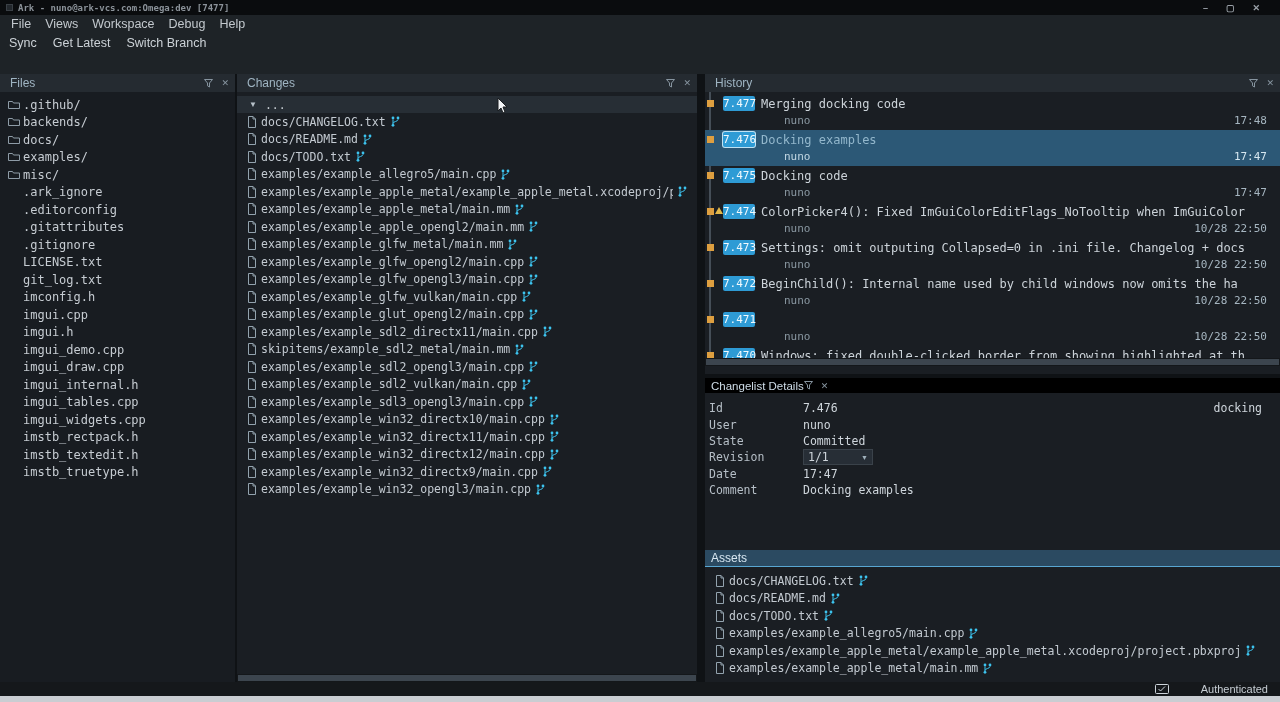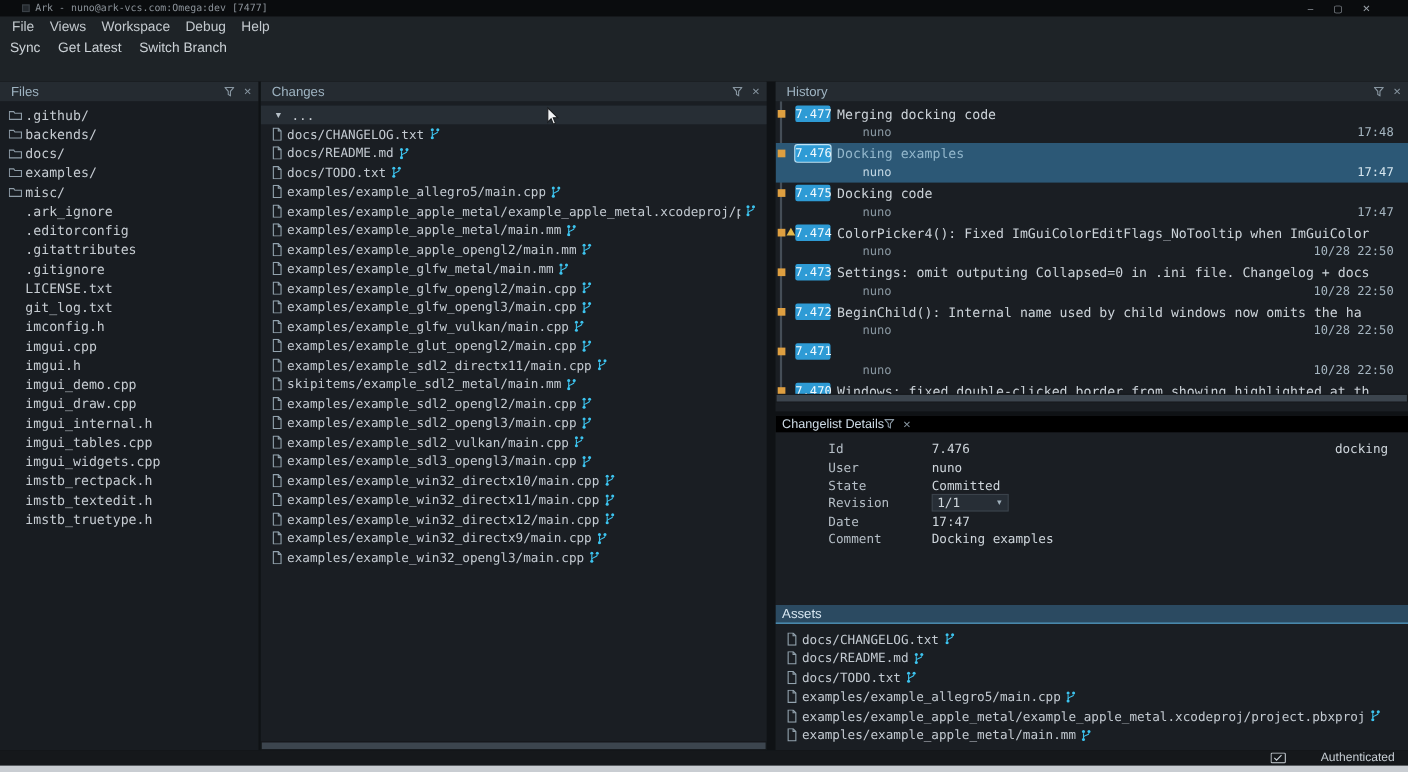--- a/index.html
+++ b/index.html
@@ -3,21 +3,21 @@
 <meta charset="utf-8">
 <style>
   *{margin:0;padding:0;box-sizing:border-box;}
   html,body{width:1280px;height:702px;overflow:hidden;background:#0f1215;
     font-family:"Liberation Sans",sans-serif;-webkit-font-smoothing:antialiased;}
   .mono{font-family:"DejaVu Sans Mono",monospace;}
   #app{position:relative;width:1280px;height:702px;background:#0f1215;}
 
   
   .titlebar{position:absolute;left:0;top:0;width:1280px;height:15px;background:#0a0c0e;
-    display:flex;align-items:center;padding:0 20px;color:#8b9299;font-size:9px;}
+    display:flex;align-items:center;padding:0 6px;color:#8b9299;font-size:9px;font-weight:bold;}
   .app-icon{width:7px;height:7px;background:#23282d;border:1px solid #3a4046;margin-right:5px;flex:none;}
   .win-controls{margin-left:auto;display:flex;gap:18px;padding-right:14px;font-size:9px;color:#9aa1a8;}
   .win-controls span{cursor:default;}
 
   
   .topbar{position:absolute;left:0;top:15px;width:1280px;height:59px;background:#1e2327;}
   .menurow{display:flex;align-items:center;height:17px;padding-left:4px;}
   .menurow .mitem{padding:0 7px;font-size:12.5px;color:#c3c9ce;}
   .toolrow{display:flex;align-items:center;height:21px;padding-left:4px;}
   .toolrow .titem{padding:0 5px;margin-right:6px;font-size:12.5px;color:#ccd2d7;}
@@ -76,21 +76,21 @@
     justify-content:space-between;}
   .hauthor{font-size:11px;color:#8a98a2;font-family:"DejaVu Sans Mono",monospace;}
   .hrow.selected .hauthor{color:#c3d8e4;}
   .hdate{font-size:11px;color:#a6b6c1;font-family:"DejaVu Sans Mono",monospace;}
   .hrow.selected .hdate{color:#d6e7f0;}
 
   
   #details-panel{left:705px;top:378px;width:575px;height:172px;background:#1a1e23;}
   .dhead{height:15px;background:#000000;display:flex;align-items:center;padding:0 6px;}
   .dhead .ptitle{font-size:11.5px;color:#cfdde8;padding-left:0;}
-  .dbody{padding-top:7px;margin-left:44px;}
+  .dbody{padding-top:7px;}
   .drow{display:flex;align-items:center;height:16.4px;padding:0 4px;}
   .dlabel{width:94px;flex:none;font-size:11.5px;color:#b6bfc7;}
   .dvalbox{display:flex;align-items:center;}
   .dvalue{font-size:11.5px;color:#cfd6dc;}
   .dd{display:none;}
   .drow.has-dd .dvalbox{background:#272e36;border:1px solid #3a424a;width:70px;height:16px;
     padding:0 4px;justify-content:space-between;}
   .drow.has-dd .dd{display:block;font-size:7px;color:#9fb0bb;}
   .dextra{margin-left:auto;padding-right:14px;font-size:11.5px;color:#cfd6dc;}
 
@@ -610,38 +610,20 @@
             <svg width="9" height="11" viewBox="0 0 9 11">
               <circle cx="2" cy="2" r="1.4" fill="#3dc4ef"></circle>
               <circle cx="7" cy="2" r="1.4" fill="#3dc4ef"></circle>
               <path d="M7 3.5c0 2.2-5 1.8-5 4" stroke="#3dc4ef" fill="none"></path>
               <path d="M2 3.5v5" stroke="#3dc4ef" fill="none"></path>
               <circle cx="2" cy="9.3" r="1.4" fill="#3dc4ef"></circle>
             </svg>
           </span>
         </div>
 
-        <div class="frow">
-          <span class="doc-icon">
-            <svg width="10" height="12" viewBox="0 0 10 12">
-              <path d="M1.5 .5h4.5l2.5 2.5v8.5H1.5z" fill="none" stroke="#93a3ae"></path>
-              <path d="M6 .5V3h2.5" fill="none" stroke="#93a3ae"></path>
-            </svg>
-          </span>
-          <span class="fpath mono">examples/example_sdl2_opengl2/main.cpp</span>
-          <span class="chg-icon">
-            <svg width="9" height="11" viewBox="0 0 9 11">
-              <circle cx="2" cy="2" r="1.4" fill="#3dc4ef"></circle>
-              <circle cx="7" cy="2" r="1.4" fill="#3dc4ef"></circle>
-              <path d="M7 3.5c0 2.2-5 1.8-5 4" stroke="#3dc4ef" fill="none"></path>
-              <path d="M2 3.5v5" stroke="#3dc4ef" fill="none"></path>
-              <circle cx="2" cy="9.3" r="1.4" fill="#3dc4ef"></circle>
-            </svg>
-          </span>
-        </div>
 
         <div class="frow">
           <span class="doc-icon">
             <svg width="10" height="12" viewBox="0 0 10 12">
               <path d="M1.5 .5h4.5l2.5 2.5v8.5H1.5z" fill="none" stroke="#93a3ae"></path>
               <path d="M6 .5V3h2.5" fill="none" stroke="#93a3ae"></path>
             </svg>
           </span>
           <span class="fpath mono">examples/example_sdl2_opengl3/main.cpp</span>
           <span class="chg-icon">

